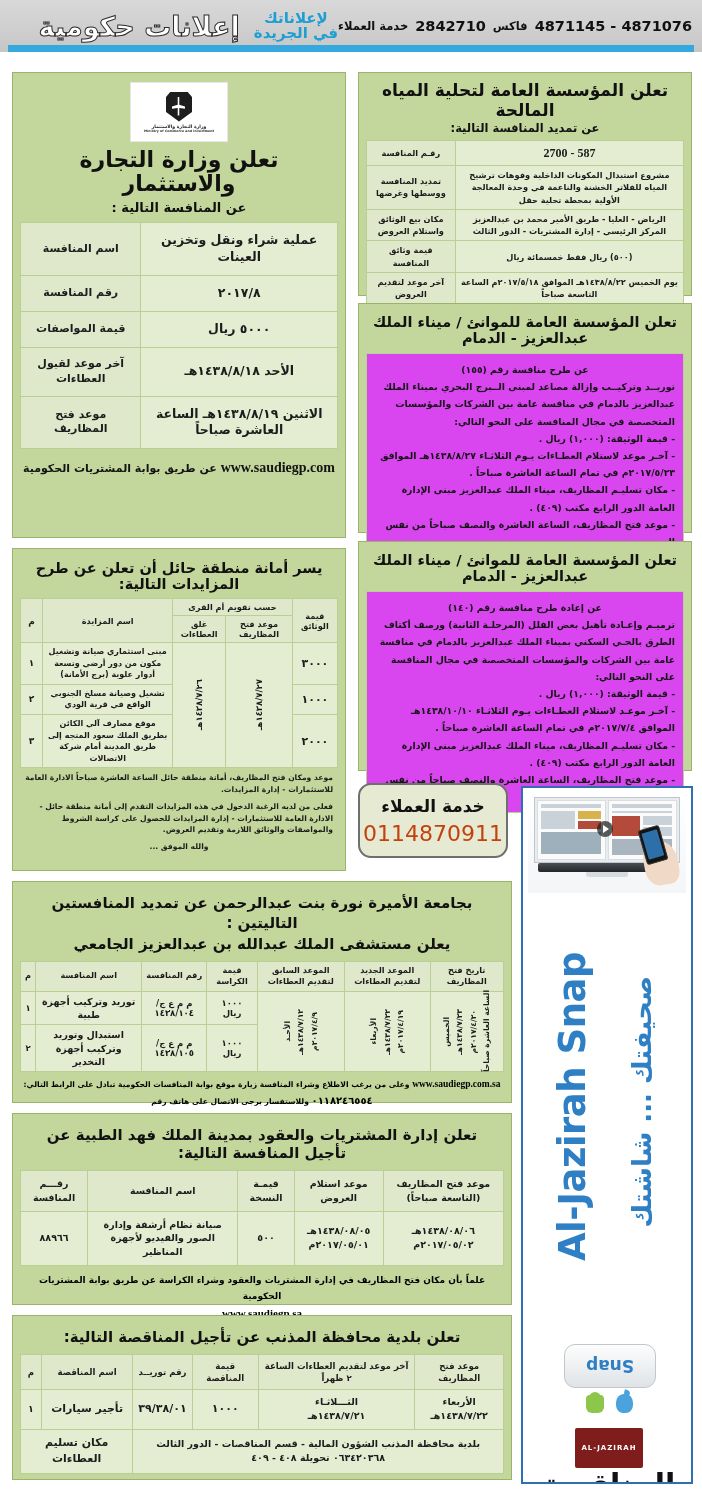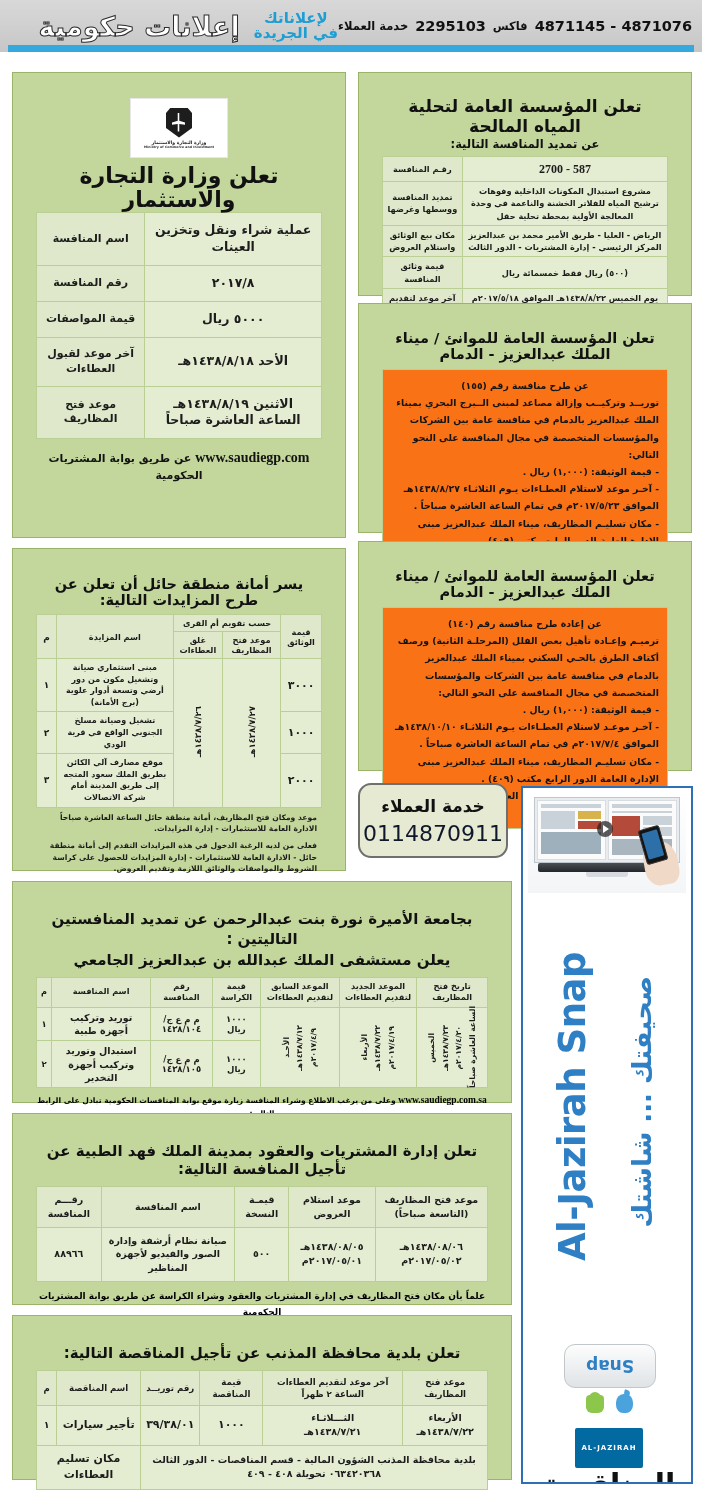--- a/index.html
+++ b/index.html
@@ -36,21 +36,21 @@
   .mast-info .lbl{font-size:11.5px;}
   .mast-info .num{font-family:"DejaVu Sans",sans-serif;font-size:14.5px;}
   .mast-rule{
     position:absolute;left:8px;top:45px;width:686px;height:7px;background:#35a8dd;
   }
 
   
   .box{
     position:absolute;box-sizing:border-box;
     background:#c3d69b;border:1px solid #9ab46a;
-    padding:23px;
+    padding:7px;
   }
 
   table.t{
     width:100%;border-collapse:collapse;background:#e4ecd2;
     font-size:9px;color:#1c1c1c;
   }
   table.t td,table.t th{
     border:1px solid #b9cf93;padding:3px 4px;text-align:center;
     vertical-align:middle;font-weight:bold;
   }
@@ -145,34 +145,34 @@
   #tbl-swcc td,#tbl-swcc th{font-size:8px;padding:3px 4px;line-height:1.5;}
   #tbl-swcc td.lab{width:28%;background:#dfe8cb;font-size:8.2px;}
   #tbl-swcc td.val{font-size:8.2px;}
   #tbl-swcc td.valnum{font-size:12px;font-family:"Liberation Serif",serif;}
 
   
   #box-ports1{left:358px;top:303px;width:334px;height:230px;}
   #box-ports2{left:358px;top:541px;width:334px;height:230px;}
   .ports .hdr-main{font-size:14.5px;font-weight:bold;text-align:center;color:#111;padding:3px 2px 7px 2px;}
   .ports .body{
-    background:#f97316;border:1px solid #b9cf93;padding:7px 8px;
+    background:#d946ef;border:1px solid #b9cf93;padding:7px 8px;
     font-size:9.3px;font-weight:bold;line-height:1.85;color:#141414;text-align:right;
   }
   .ports .body .ctr{text-align:center;}
 
   
   #box-cs{
     position:absolute;left:358px;top:783px;width:150px;height:75px;
     background:#e7ead3;border:2px solid #6f6f6f;border-radius:13px;
     display:flex;flex-direction:column;align-items:center;justify-content:center;
     box-sizing:border-box;
   }
   #box-cs .t1{font-size:17px;font-weight:bold;color:#111;}
-  #box-cs .t2{font-size:22px;color:#0f172a;font-family:"DejaVu Sans",sans-serif;letter-spacing:0px;margin-top:5px;}
+  #box-cs .t2{font-size:22px;color:#c2410c;font-family:"DejaVu Sans",sans-serif;letter-spacing:0px;margin-top:5px;}
 
   
   #ad-snap{
     position:absolute;left:521px;top:786px;width:172px;height:698px;
     background:#ffffff;border:2px solid #2f6fb5;box-sizing:border-box;
     overflow:hidden;
   }
   .ad-photo{
     margin:5px auto 0 auto;width:158px;height:100px;position:relative;
     background:linear-gradient(180deg,#ffffff 0%,#f3f5f7 100%);
@@ -232,59 +232,60 @@
     display:flex;align-items:center;justify-content:center;gap:12px;
   }
   .ico-android{width:18px;height:18px;background:#8cc64b;border-radius:4px 4px 6px 6px;position:relative;}
   .ico-android:before{content:"";position:absolute;left:3px;top:-3px;width:12px;height:7px;background:#8cc64b;border-radius:7px 7px 0 0;}
   .ico-apple{width:17px;height:19px;background:#4aa3dc;border-radius:45% 45% 42% 42%;position:relative;}
   .ico-apple:before{content:"";position:absolute;left:8px;top:-4px;width:6px;height:6px;background:#4aa3dc;border-radius:0 60% 0 60%;transform:rotate(18deg);}
   .ad-logo{
     position:absolute;left:0;top:640px;width:172px;text-align:center;
   }
   .ad-logo .mark{
-    display:inline-block;background:#0369a1;color:#fff;font-size:7px;font-weight:bold;
+    display:inline-block;background:#7f1d1d;color:#fff;font-size:7px;font-weight:bold;
     padding:16px 6px;border-radius:2px;letter-spacing:1px;margin-bottom:2px;
   }
   .ad-logo .name{
     font-size:30px;font-weight:bold;color:#111;line-height:1;
     display:block;
   }
   .ad-logo .swoosh{
     display:block;width:96px;height:10px;margin:-8px auto 0 auto;
     background:#2f7fc4;border-radius:50%/100% 100% 0 0;opacity:.85;
   }
 </style>
 </head>
 <body>
 
 <div class="page">
 
   <div class="masthead">
     <div class="mast-info">
       <span class="num">4871076 - 4871145</span>
       <span class="lbl">فاكس</span>
-      <span class="num">2295103</span>
+      <span class="num">2842710</span>
       <span class="lbl">خدمة العملاء</span>
     </div>
     <div class="mast-blue">
       <div>لإعلاناتك</div>
       <div>في الجريدة</div>
     </div>
     <div class="mast-title">إعلانات حكومية</div>
   </div>
   <div class="mast-rule"></div>
 
   <div class="box" id="box-commerce">
     <div class="logo-wrap">
       <div class="logo-emblem"></div>
       <div class="logo-ar">وزارة التجارة والاستثمار</div>
       <div class="logo-en">Ministry of Commerce and Investment</div>
     </div>
     <div class="hdr-main">تعلن وزارة التجارة والاستثمار</div>
+    <div class="hdr-sub">عن المنافسة التالية :</div>
     <table class="t" id="tbl-commerce">
       <tbody>
         <tr>
           <td class="val">عملية شراء ونقل وتخزين العينات</td>
           <td class="lab">اسم المنافسة</td>
         </tr>
         <tr>
           <td class="val">٢٠١٧/٨</td>
           <td class="lab">رقم المنافسة</td>
         </tr>

